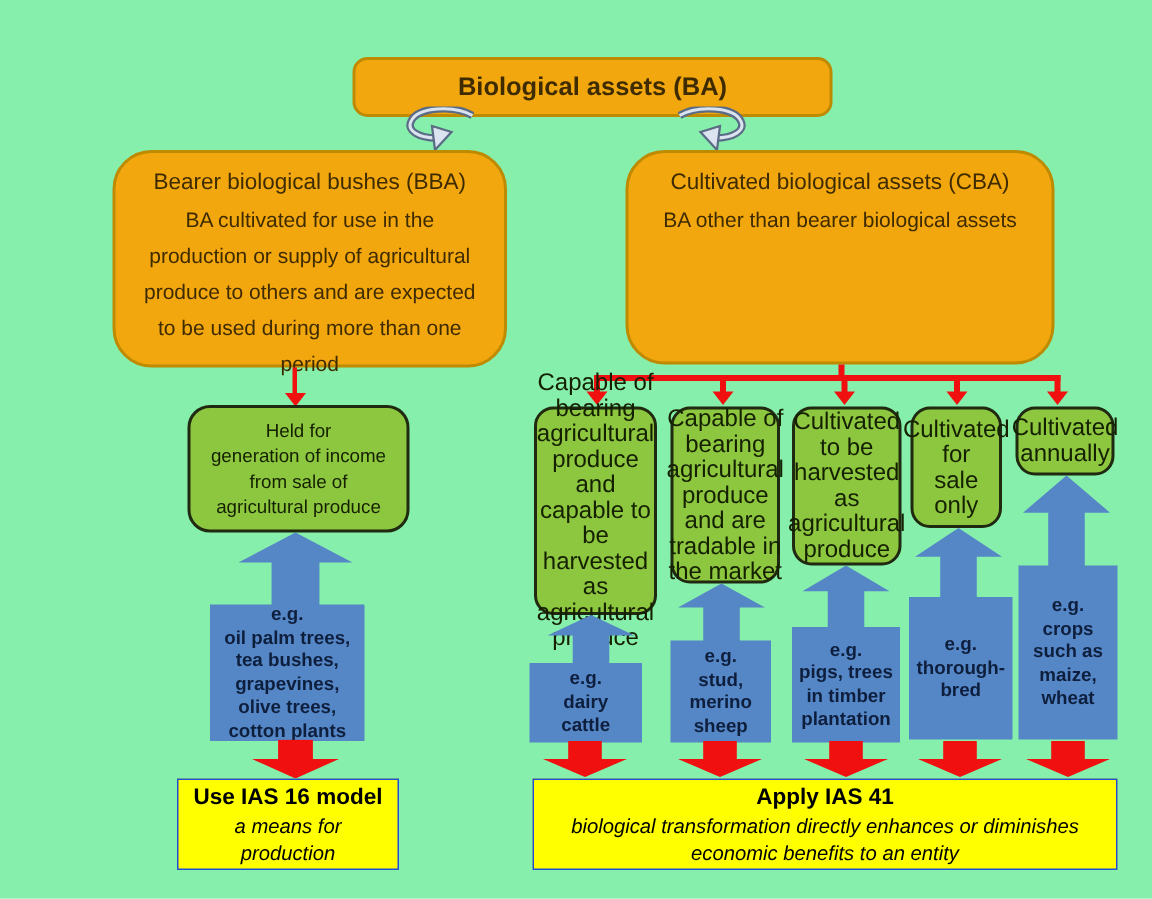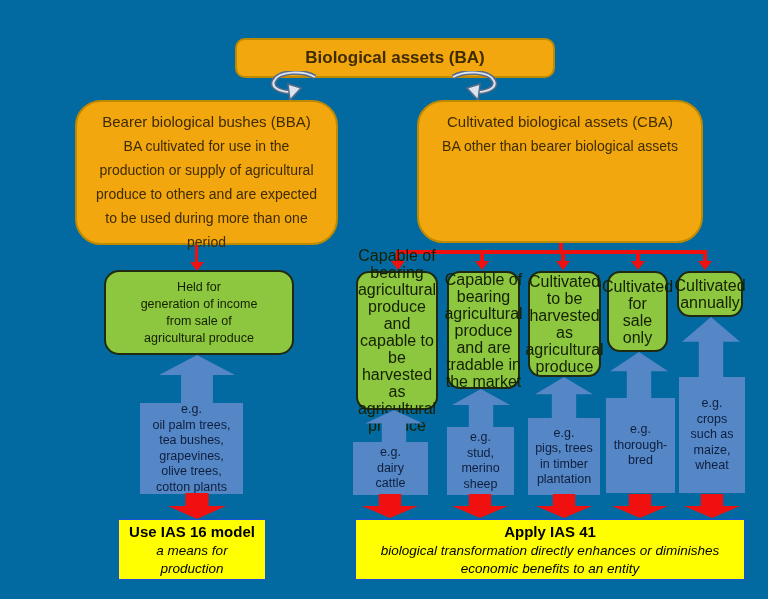--- a/index.html
+++ b/index.html
@@ -3,33 +3,33 @@
 <meta charset="utf-8">
 <style>
   :root{
     --orange:#F2A70E; --orange_border:#BE8A00;
     --green:#8DC63F; --green_border:#1f2a10;
     --blue:#5586C6; --red:#F01010;
     --yellow:#FFFF00; --text_on_orange:#3F2B00;
   }
   html,body{margin:0;padding:0;}
   body{font-family:"Liberation Sans",sans-serif;background:#fff;}
-  #stage{position:relative;width:768px;height:599px;background:#0369a1;overflow:hidden;}
+  #stage{position:relative;width:768px;height:599px;background:#86efac;overflow:hidden;}
   .box{position:absolute;box-sizing:border-box;display:flex;flex-direction:column;align-items:center;justify-content:center;text-align:center;}
   .orange{background:var(--orange);border:2px solid var(--orange_border);color:var(--text_on_orange);}
   .greenbox{background:var(--green);border:2px solid var(--green_border);border-radius:13px;color:#142000;}
   .bluebox{background:var(--blue);color:#0e1f3d;}
   .yellowbox{background:var(--yellow);border:1px solid #1d4ed8;color:#000;}
   .pre{white-space:pre-line;}
   .top-title{font-size:17px;font-weight:bold;}
   .bignode{justify-content:flex-start;border-radius:26px;font-size:14px;line-height:24px;padding:8px 8px 0 8px;}
   .bignode .node-title{font-size:15px;}
   .crit{font-size:16px;line-height:17px;padding:3px 2px;}
   .crit-left{font-size:12.5px;line-height:17px;border-radius:15px;}
-  .eg{font-size:12.5px;line-height:15.5px;}
+  .eg{font-size:12.5px;line-height:15.5px;font-weight:bold;}
   .treat-title{font-weight:bold;font-size:15px;line-height:20px;}
   .treat-note{font-style:italic;font-size:13.5px;line-height:17.5px;}
   .arrow-up{position:absolute;background:var(--blue);clip-path:polygon(50% 0,100% 40%,71% 40%,71% 100%,29% 100%,29% 40%,0 40%);}
   .arrow-down-red{position:absolute;background:var(--red);clip-path:polygon(30% 0,70% 0,70% 50%,100% 50%,50% 100%,0 50%,30% 50%);}
   .rline{position:absolute;background:var(--red);}
   .rhead{position:absolute;width:0;height:0;border-left:7px solid transparent;border-right:7px solid transparent;border-top:9px solid var(--red);}
   .curl{position:absolute;}
   .curl.mirror{transform:scaleX(-1);}
 </style>
 </head>
@@ -75,21 +75,21 @@
   <div class="rhead" style="left:391px;top:261px;"></div>
   <div class="rline" style="left:480px;top:250px;width:4px;height:12px;"></div>
   <div class="rhead" style="left:475px;top:261px;"></div>
   <div class="rline" style="left:561px;top:250px;width:4px;height:12px;"></div>
   <div class="rhead" style="left:556px;top:261px;"></div>
   <div class="rline" style="left:636px;top:250px;width:4px;height:12px;"></div>
   <div class="rhead" style="left:631px;top:261px;"></div>
   <div class="rline" style="left:703px;top:250px;width:4px;height:12px;"></div>
   <div class="rhead" style="left:698px;top:261px;"></div>
 
-  <div class="box greenbox crit-left pre" style="left:104px;top:270px;width:190px;height:85px;">Held for
+  <div class="box greenbox crit-left pre" style="left:125px;top:270px;width:148px;height:85px;">Held for
 generation of income
 from sale of
 agricultural produce</div>
   <div class="arrow-up" style="left:159px;top:355px;width:76px;height:50px;"></div>
   <div class="box bluebox eg pre" style="left:140px;top:403px;width:103px;height:91px;">e.g.
 oil palm trees,
 tea bushes,
 grapevines,
 olive trees,
 cotton plants</div>

